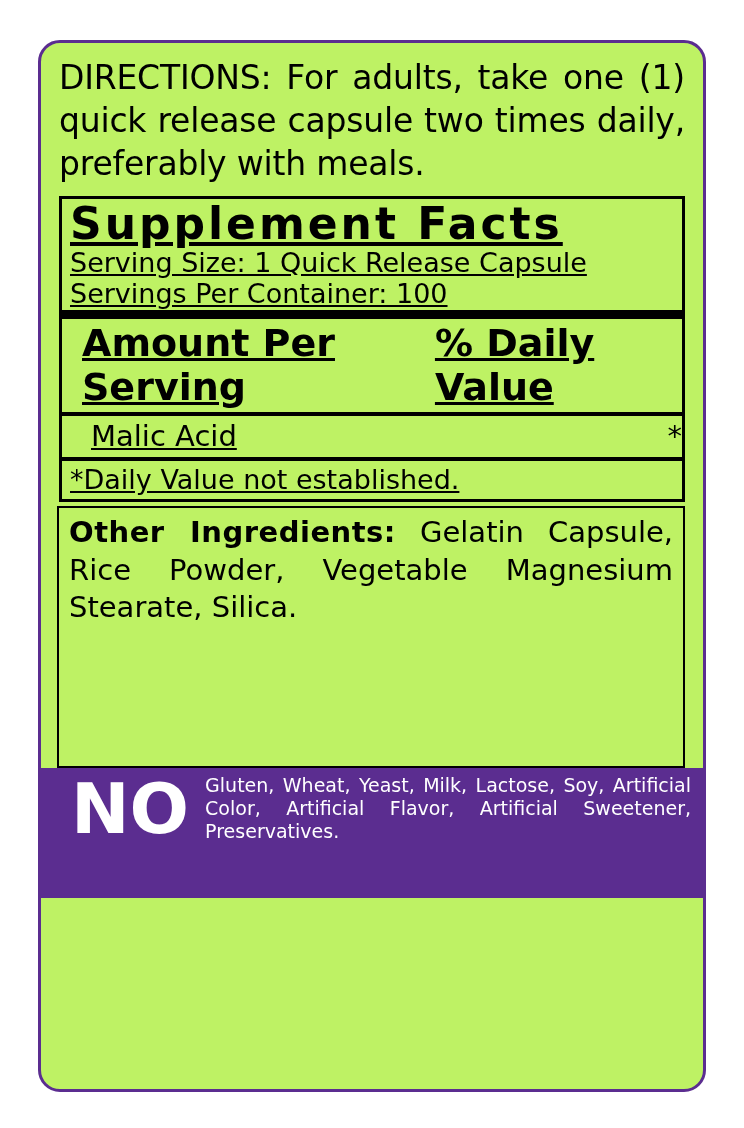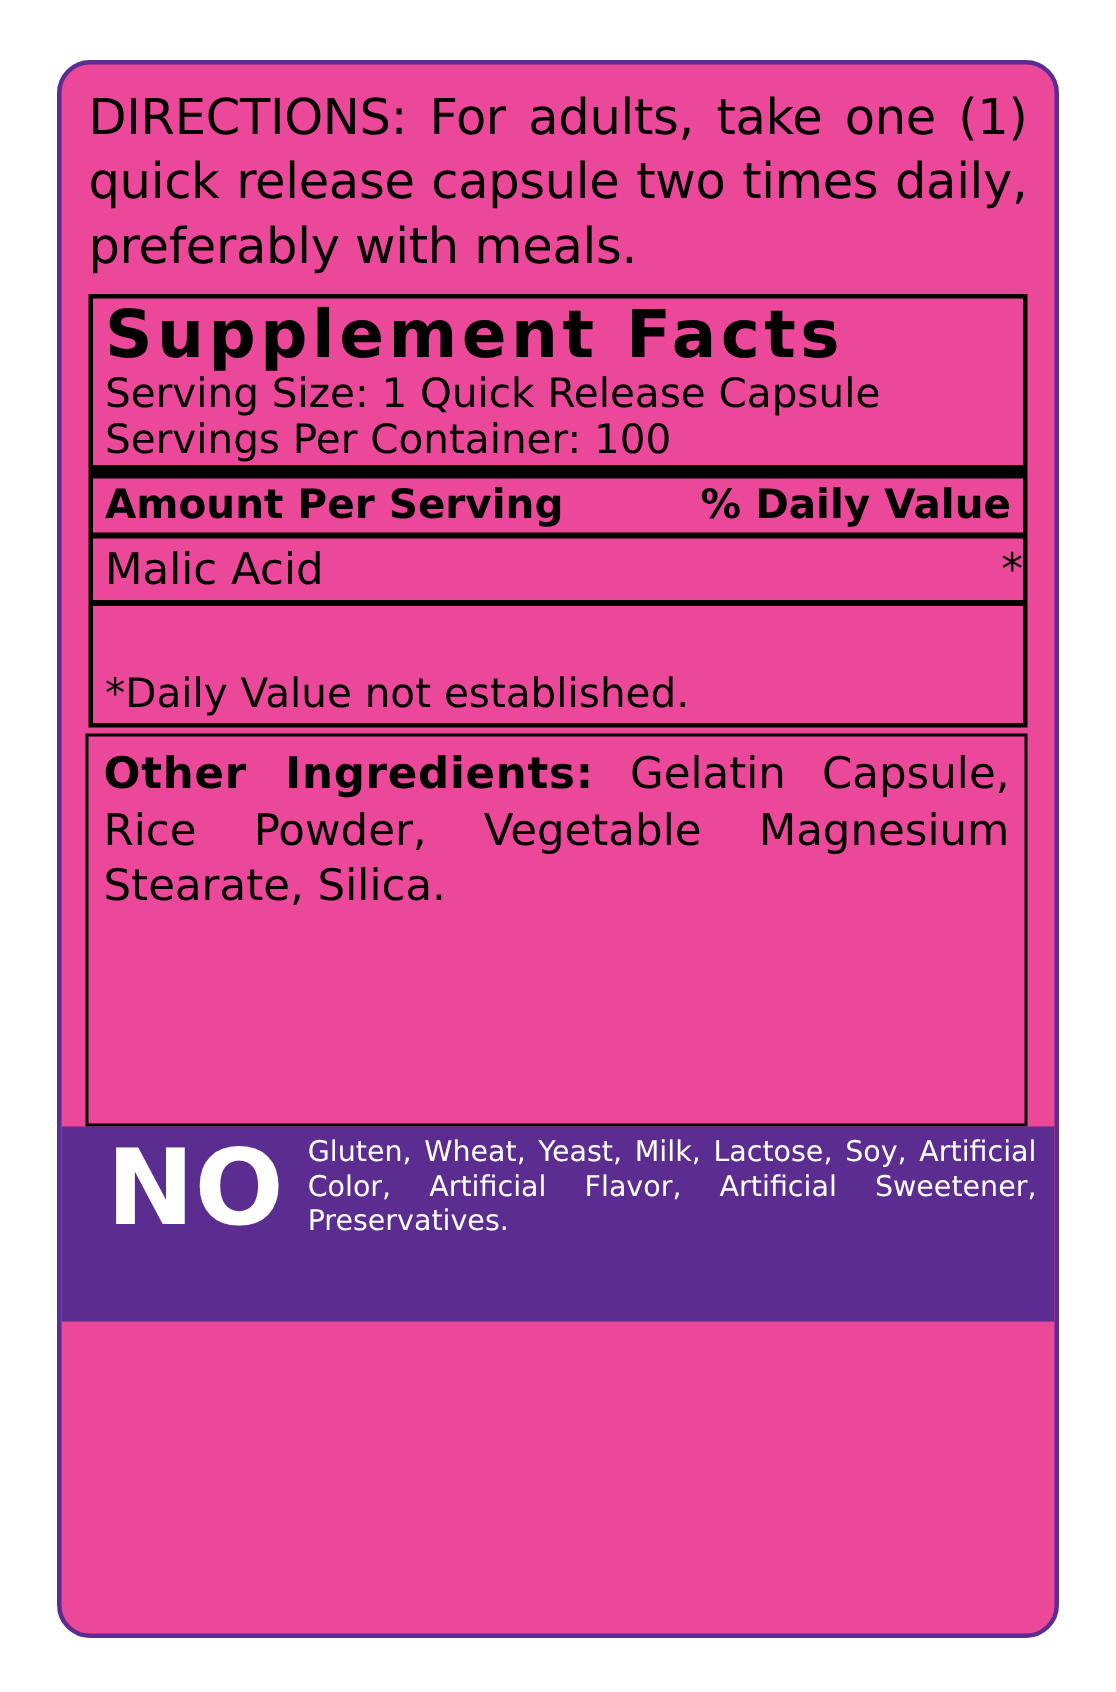--- a/index.html
+++ b/index.html
@@ -16,21 +16,21 @@
   }
   #label {
     position: absolute;
     left: 38px;
     top: 40px;
     width: 668px;
     height: 1052px;
     border: 3px solid #5b2d90;
     border-radius: 22px;
     box-sizing: border-box;
-    background: #ec4899;
+    background: #bef264;
     overflow: hidden;
   }
 
   
   .directions {
     margin: 14px 18px 0 18px;
     font-size: 33px;
     line-height: 1.30;
     text-align: justify;
     text-justify: inter-word;
@@ -39,20 +39,21 @@
   .directions .lead {
     font-weight: normal;
   }
 
   
   .facts {
     margin: 10px 18px 0 18px;
     border: 3px solid #000;
     box-sizing: border-box;
     padding: 0 0 0 0;
+    text-decoration: underline;
   }
   .facts-title {
     font-size: 44px;
     font-weight: bold;
     letter-spacing: 3.0px;
     padding: 2px 8px 0 8px;
     line-height: 1.05;
     white-space: nowrap;
   }
   .serving-lines {
@@ -65,44 +66,43 @@
     margin: 0;
   }
   .rule-med {
     border-top: 4px solid #000;
     margin: 0;
   }
   .amount-row {
     display: flex;
     justify-content: space-between;
     align-items: flex-start;
-    font-size: 27px;
+    font-size: 38px;
     font-weight: bold;
-    padding: 2px 8px 3px 8px;
+    padding: 2px 8px 3px 20px;
   }
   .nutrient-name { flex: 0 0 auto; }
   .nutrient-amt {
     margin-left: auto;
     padding-right: 44px;
   }
   .nutrient-dv {
     position: absolute;
     right: 0;
   }
   .nutrient-wrap {
     position: relative;
     display: flex;
     align-items: baseline;
     font-size: 29px;
-    padding: 3px 20px 4px 8px;
+    padding: 3px 20px 4px 29px;
   }
   .footnote {
     font-size: 27px;
     padding: 3px 8px 4px 8px;
-    margin-top: 40px;
   }
 
   
   .other-box {
     margin: 4px 18px 0 16px;
     border: 2px solid #000;
     box-sizing: border-box;
     height: 262px;
     padding: 6px 10px 0 10px;
   }

